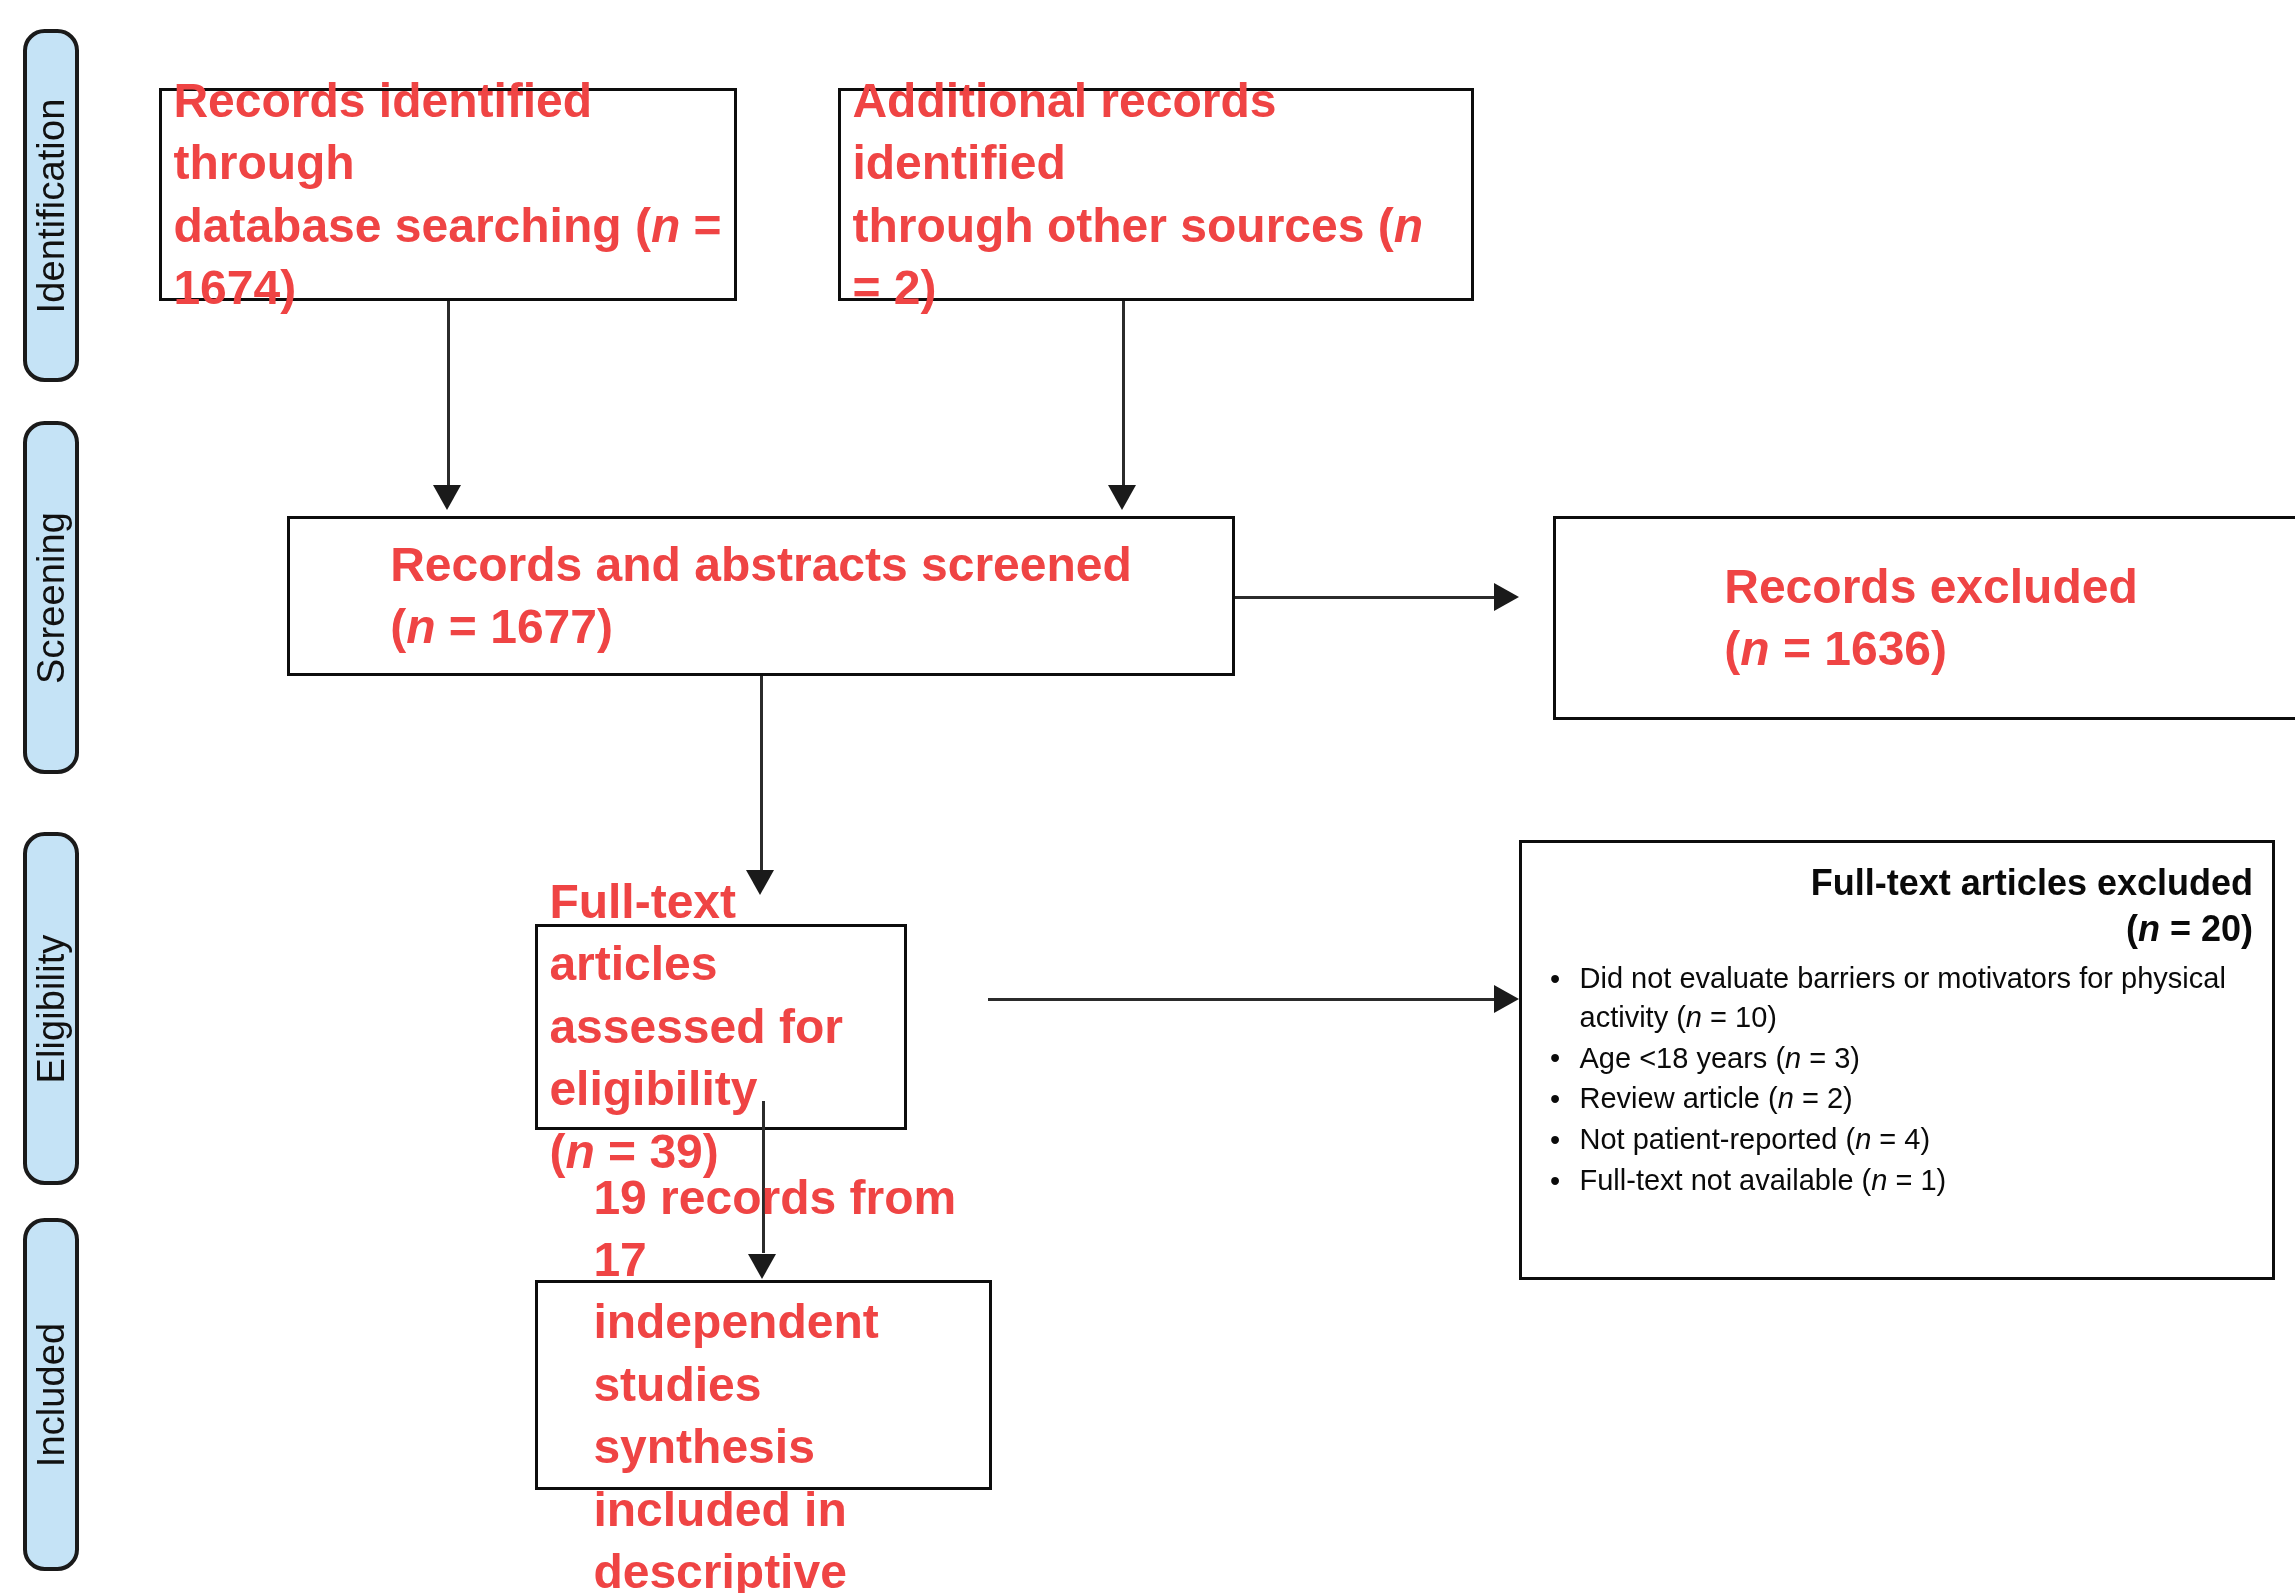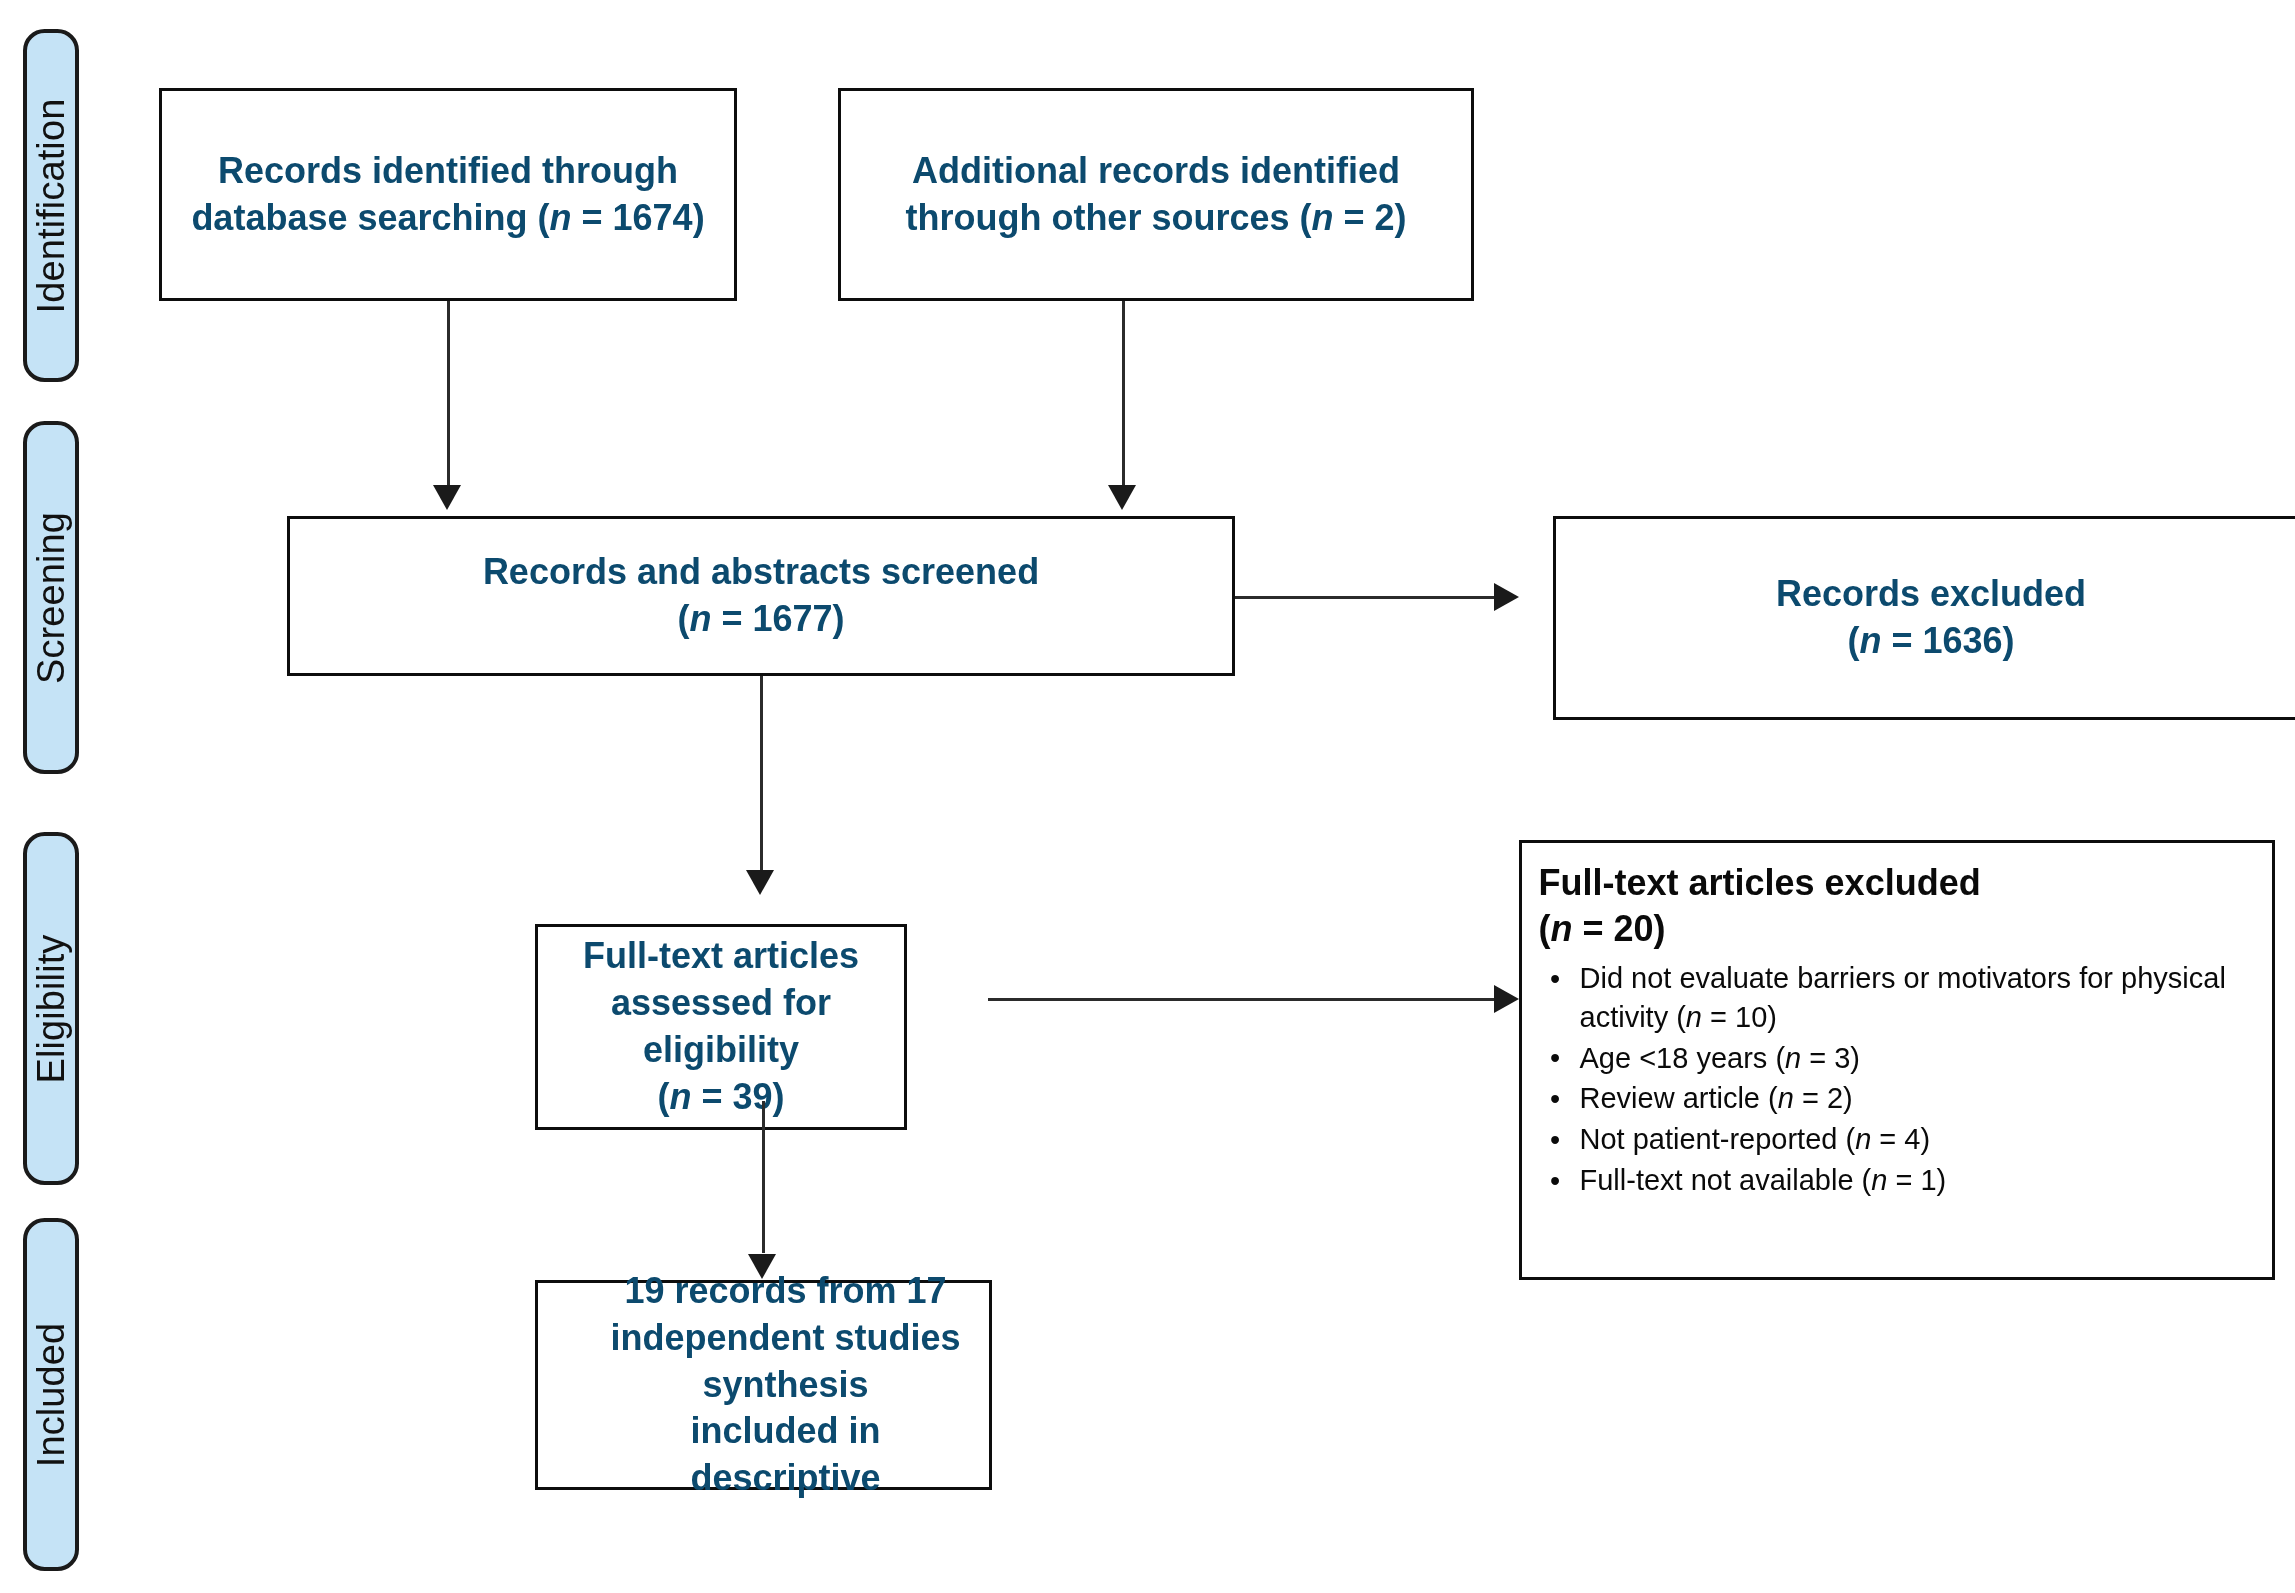--- a/index.html
+++ b/index.html
@@ -44,36 +44,36 @@
   .flow-box {
     position: absolute;
     box-sizing: border-box;
     background: #ffffff;
     border: 3.8px solid #0d0d0d;
     display: flex;
     align-items: center;
     justify-content: center;
   }
   .flow-box .box-text {
-    text-align: center;
-    font-size: 36px;
+    text-align: left;
+    font-size: 48px;
     font-weight: bold;
-    color: #0c4a6e;
+    color: #ef4444;
     line-height: 1.30;
     padding: 0 11.4px;
   }
   .flow-box .box-text .ln { display: block; }
 
   
   .flow-box.bulleted {
     display: block;
     padding: 16.5px 19px 16.5px 16.5px;
   }
   .excl-title {
-    text-align: left;
+    text-align: right;
     font-size: 36px;
     font-weight: bold;
     color: #0a0a0a;
     line-height: 1.30;
   }
   .excl-title .ln { display: block; }
   .excl-list {
     margin: 6.4px 0 0 0;
     padding: 0;
     list-style: none;

